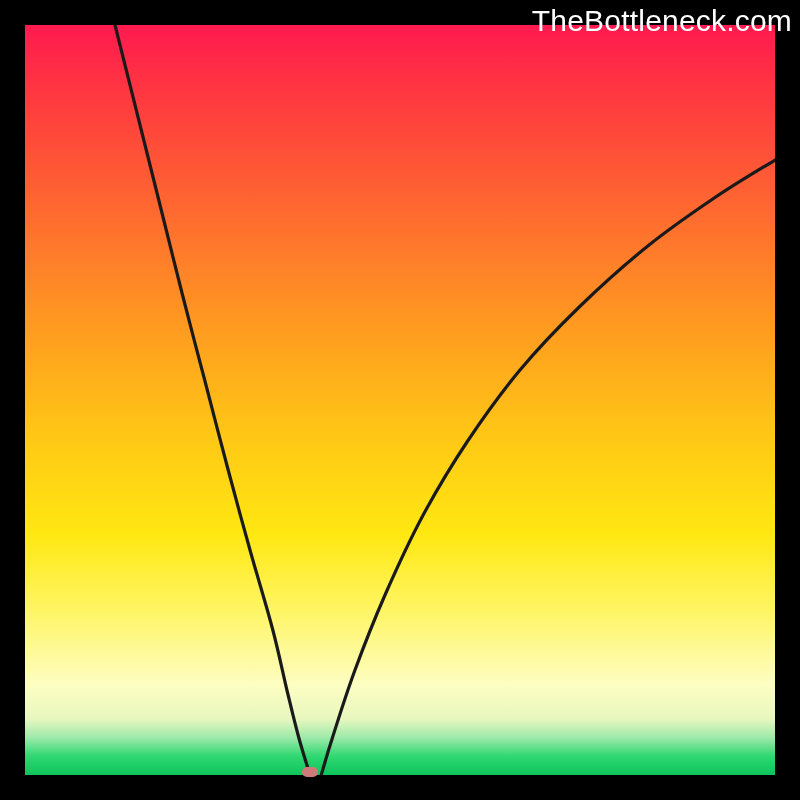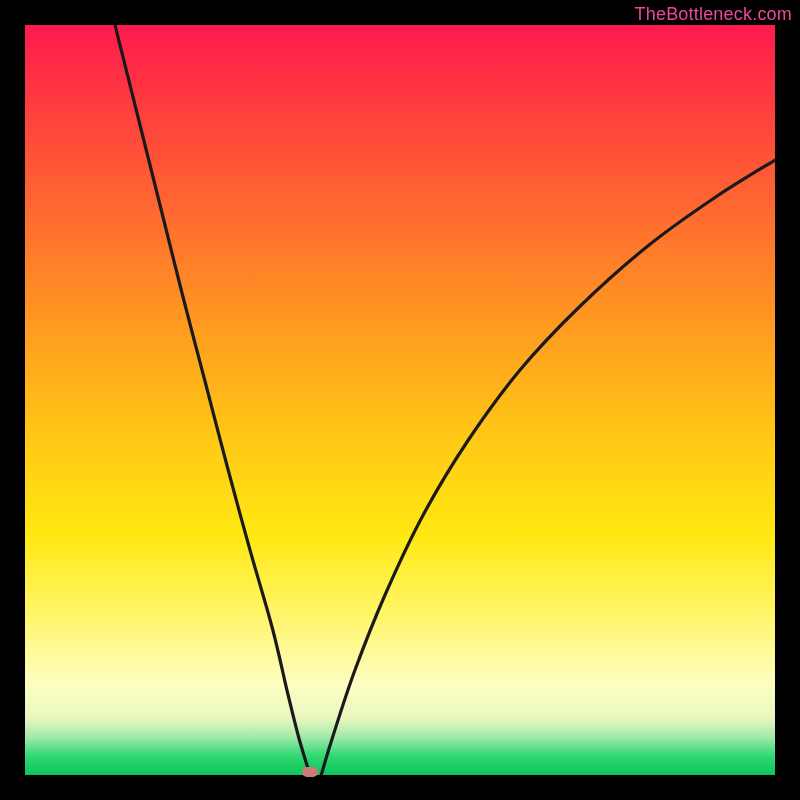--- a/index.html
+++ b/index.html
@@ -33,22 +33,22 @@
   }
   .curve-svg {
     position: absolute;
     left: 0; top: 0;
     width: 750px; height: 750px;
   }
   .watermark {
     position: absolute;
     top: 4px;
     right: 8px;
-    color: #ec4899;
-    font-size: 18px;
+    color: #ffffff;
+    font-size: 30px;
     font-weight: 500;
     letter-spacing: 0.2px;
     user-select: none;
   }
   .marker {
     position: absolute;
     width: 16px;
     height: 10px;
     border-radius: 5px;
     transform: translate(-50%, -50%);

